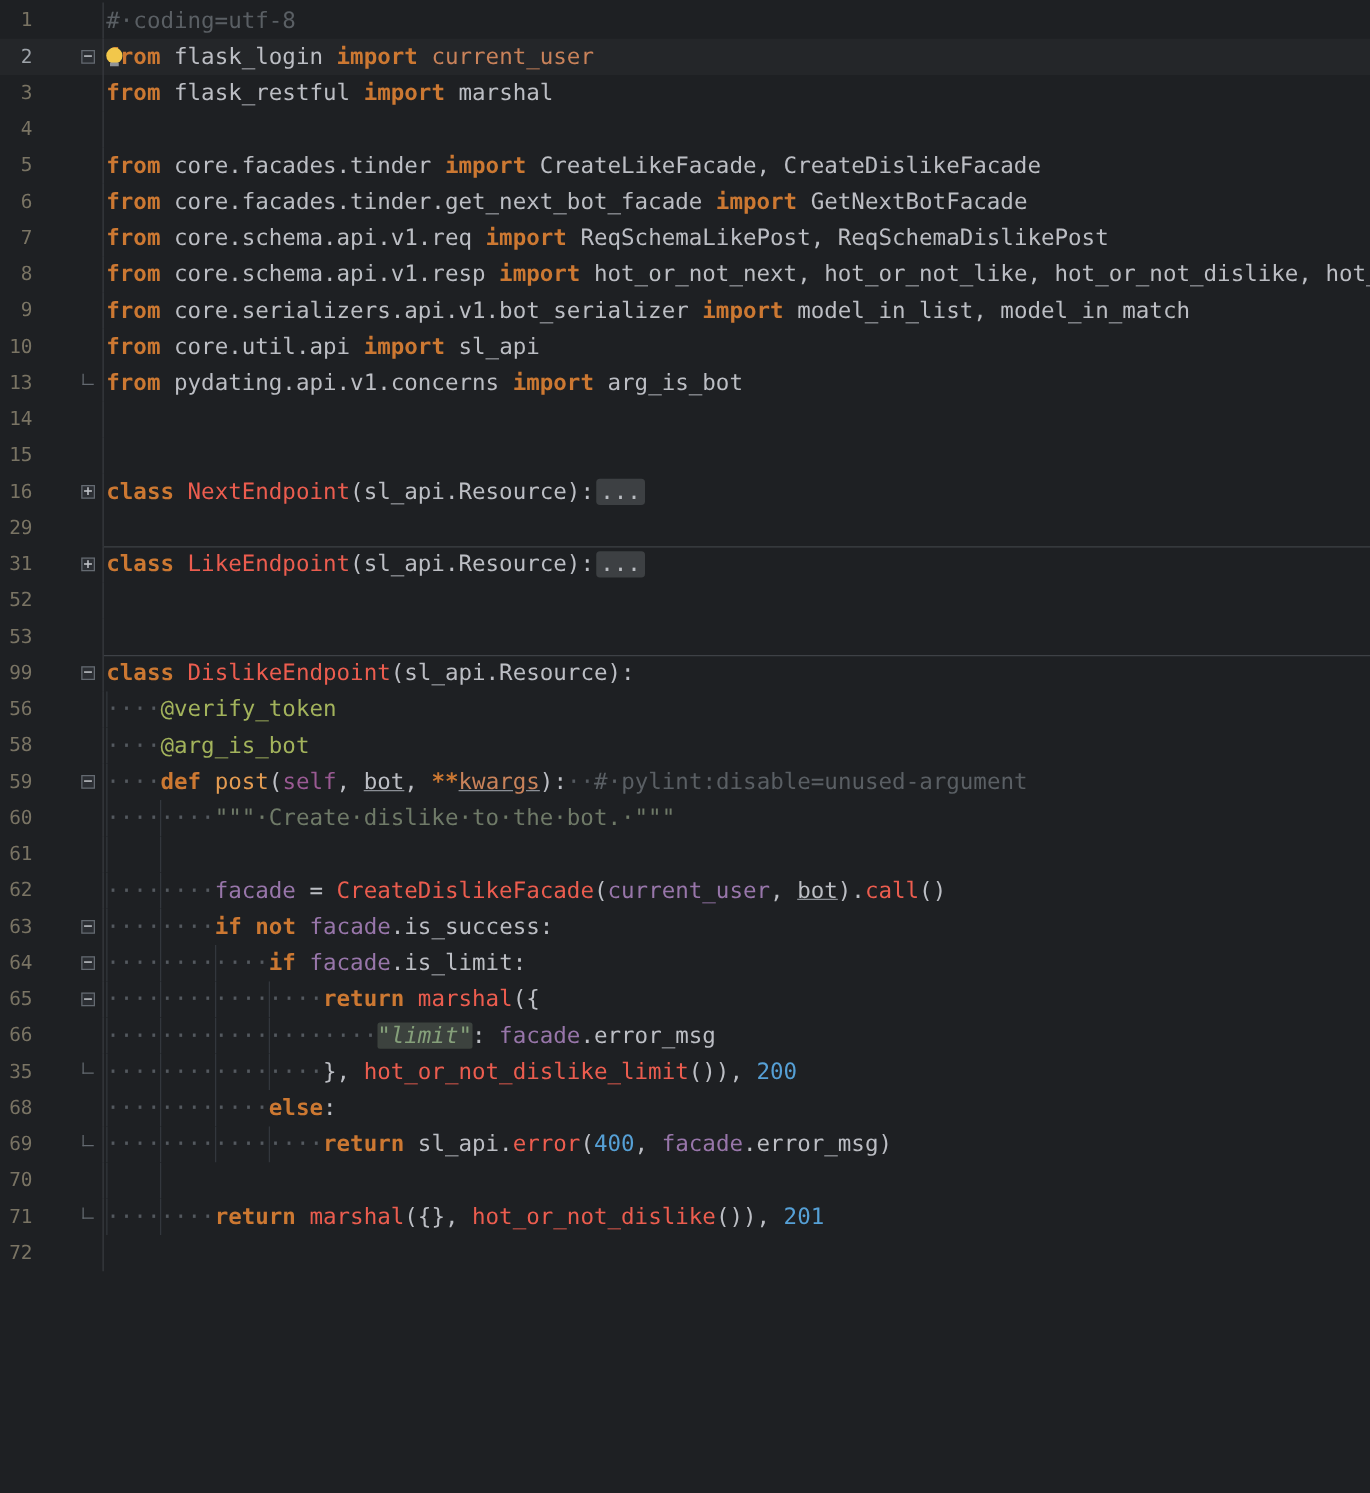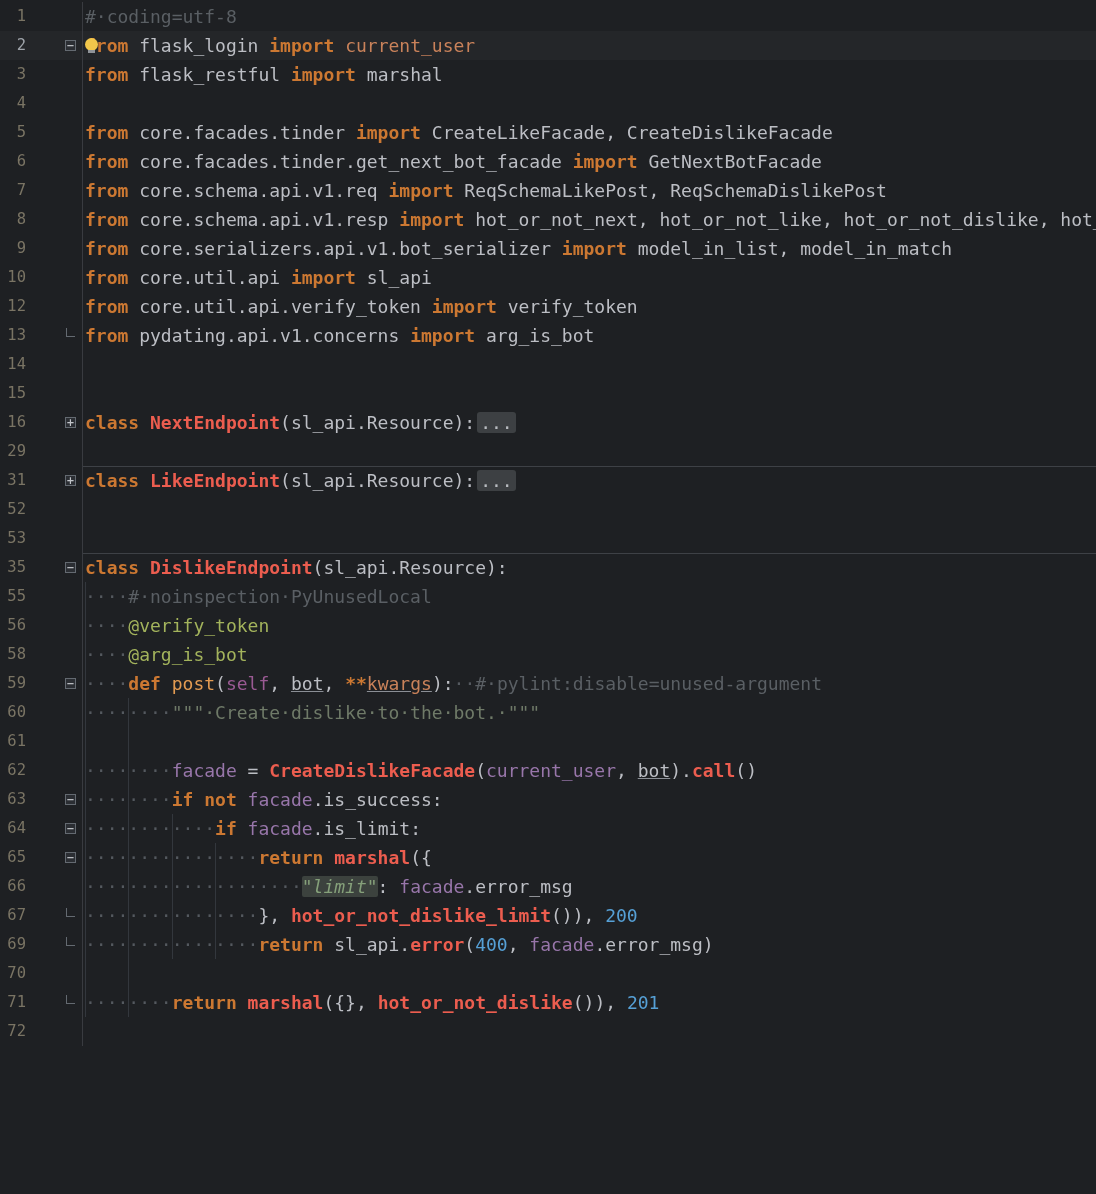--- a/index.html
+++ b/index.html
@@ -15,21 +15,21 @@
   .fi{position:absolute;left:65px;top:9px;width:11px;height:11px;box-sizing:border-box;
       border:1px solid var(--iconBorder);background:var(--iconBg);color:var(--iconGlyph);
       font:bold 10px/9px "DejaVu Sans",sans-serif;text-align:center}
   .fi-end{border:none;border-left:1px solid var(--iconBorder);border-bottom:1px solid var(--iconBorder);
       background:transparent;width:9px;height:9px;left:66px;top:7px}
   .code{position:absolute;left:83px;right:0;top:0;bottom:0;padding-left:2px;overflow:hidden;white-space:pre;
         font:18px/29px "DejaVu Sans Mono","Liberation Mono",monospace;color:var(--pl)}
   .guide{position:absolute;top:0;bottom:0;width:1px;background:var(--guide)}
   .tk-kw{color:var(--kw);font-weight:bold}
   .tk-pl{color:var(--pl)}
-  .tk-fn{color:var(--fn);font-weight:bold}
+  .tk-fn{color:var(--fn);font-weight:normal}
   .tk-dec{color:var(--dec)}
   .tk-self{color:var(--self)}
   .tk-var{color:var(--var)}
   .tk-num{color:var(--num)}
   .tk-str{color:var(--str);font-style:italic}
   .tk-doc{color:var(--doc)}
   .tk-com{color:var(--com)}
   .tk-ws{color:var(--ws)}
   .tk-tan{color:var(--tan)}
   .tk-fndef{color:var(--fndef)}
@@ -99,26 +99,20 @@
       <span class="code"><span class="tk-kw">from</span><span class="tk-pl"> core.serializers.api.v1.bot_serializer </span><span class="tk-kw">import</span><span class="tk-pl"> model_in_list, model_in_match</span></span>
     </div>
     <div class="row">
       <span class="gut">
         <span class="lnum">10</span>
       </span>
       <span class="code"><span class="tk-kw">from</span><span class="tk-pl"> core.util.api </span><span class="tk-kw">import</span><span class="tk-pl"> sl_api</span></span>
     </div>
     <div class="row">
       <span class="gut">
-        <span class="lnum">12</span>
-      </span>
-      <span class="code"><span class="tk-kw">from</span><span class="tk-pl"> core.util.api.verify_token </span><span class="tk-kw">import</span><span class="tk-pl"> verify_token</span></span>
-    </div>
-    <div class="row">
-      <span class="gut">
         <span class="lnum">13</span>
         <span class="fi fi-end"></span>
       </span>
       <span class="code"><span class="tk-kw">from</span><span class="tk-pl"> pydating.api.v1.concerns </span><span class="tk-kw">import</span><span class="tk-pl"> arg_is_bot</span></span>
     </div>
     <div class="row">
       <span class="gut">
         <span class="lnum">14</span>
       </span>
       <span class="code"></span>
@@ -156,101 +150,101 @@
       <span class="code"></span>
     </div>
     <div class="row">
       <span class="gut">
         <span class="lnum">53</span>
       </span>
       <span class="code"></span>
     </div>
     <div class="row sep">
       <span class="gut">
+        <span class="lnum">99</span>
+        <span class="fi fi-minus">−</span>
+      </span>
+      <span class="code"><span class="tk-kw">class</span><span class="tk-pl"> </span><span class="tk-fn">DislikeEndpoint</span><span class="tk-pl">(sl_api.Resource):</span></span>
+    </div>
+    <div class="row">
+      <span class="gut">
+        <span class="lnum">56</span>
+      </span>
+      <span class="code"><span class="guide" style="left: 2px;"></span><span class="tk-ws">····</span><span class="tk-dec">@verify_token</span></span>
+    </div>
+    <div class="row">
+      <span class="gut">
+        <span class="lnum">58</span>
+      </span>
+      <span class="code"><span class="guide" style="left: 2px;"></span><span class="tk-ws">····</span><span class="tk-dec">@arg_is_bot</span></span>
+    </div>
+    <div class="row">
+      <span class="gut">
+        <span class="lnum">59</span>
+        <span class="fi fi-minus">−</span>
+      </span>
+      <span class="code"><span class="guide" style="left: 2px;"></span><span class="tk-ws">····</span><span class="tk-kw">def</span><span class="tk-pl"> </span><span class="tk-fndef">post</span><span class="tk-pl">(</span><span class="tk-self">self</span><span class="tk-pl">, </span><span class="tk-pl u">bot</span><span class="tk-pl">, </span><span class="tk-kw">**</span><span class="tk-tan u">kwargs</span><span class="tk-pl">):</span><span class="tk-ws">··</span><span class="tk-com">#·pylint:disable=unused-argument</span></span>
+    </div>
+    <div class="row">
+      <span class="gut">
+        <span class="lnum">60</span>
+      </span>
+      <span class="code"><span class="guide" style="left: 2px;"></span><span class="guide" style="left: 45.36px;"></span><span class="tk-ws">········</span><span class="tk-doc">"""·Create·dislike·to·the·bot.·"""</span></span>
+    </div>
+    <div class="row">
+      <span class="gut">
+        <span class="lnum">61</span>
+      </span>
+      <span class="code"><span class="guide" style="left: 2px;"></span><span class="guide" style="left: 45.36px;"></span></span>
+    </div>
+    <div class="row">
+      <span class="gut">
+        <span class="lnum">62</span>
+      </span>
+      <span class="code"><span class="guide" style="left: 2px;"></span><span class="guide" style="left: 45.36px;"></span><span class="tk-ws">········</span><span class="tk-var">facade</span><span class="tk-pl"> = </span><span class="tk-fn">CreateDislikeFacade</span><span class="tk-pl">(</span><span class="tk-var">current_user</span><span class="tk-pl">, </span><span class="tk-pl u">bot</span><span class="tk-pl">).</span><span class="tk-fn">call</span><span class="tk-pl">()</span></span>
+    </div>
+    <div class="row">
+      <span class="gut">
+        <span class="lnum">63</span>
+        <span class="fi fi-minus">−</span>
+      </span>
+      <span class="code"><span class="guide" style="left: 2px;"></span><span class="guide" style="left: 45.36px;"></span><span class="tk-ws">········</span><span class="tk-kw">if</span><span class="tk-pl"> </span><span class="tk-kw">not</span><span class="tk-pl"> </span><span class="tk-var">facade</span><span class="tk-pl">.is_success:</span></span>
+    </div>
+    <div class="row">
+      <span class="gut">
+        <span class="lnum">64</span>
+        <span class="fi fi-minus">−</span>
+      </span>
+      <span class="code"><span class="guide" style="left: 2px;"></span><span class="guide" style="left: 45.36px;"></span><span class="guide" style="left: 88.72px;"></span><span class="tk-ws">············</span><span class="tk-kw">if</span><span class="tk-pl"> </span><span class="tk-var">facade</span><span class="tk-pl">.is_limit:</span></span>
+    </div>
+    <div class="row">
+      <span class="gut">
+        <span class="lnum">65</span>
+        <span class="fi fi-minus">−</span>
+      </span>
+      <span class="code"><span class="guide" style="left: 2px;"></span><span class="guide" style="left: 45.36px;"></span><span class="guide" style="left: 88.72px;"></span><span class="guide" style="left: 132.08px;"></span><span class="tk-ws">················</span><span class="tk-kw">return</span><span class="tk-pl"> </span><span class="tk-fn">marshal</span><span class="tk-pl">({</span></span>
+    </div>
+    <div class="row">
+      <span class="gut">
+        <span class="lnum">66</span>
+      </span>
+      <span class="code"><span class="guide" style="left: 2px;"></span><span class="guide" style="left: 45.36px;"></span><span class="guide" style="left: 88.72px;"></span><span class="guide" style="left: 132.08px;"></span><span class="tk-ws">····················</span><span class="tk-str hl">"limit"</span><span class="tk-pl">: </span><span class="tk-var">facade</span><span class="tk-pl">.error_msg</span></span>
+    </div>
+    <div class="row">
+      <span class="gut">
         <span class="lnum">35</span>
-        <span class="fi fi-minus">−</span>
-      </span>
-      <span class="code"><span class="tk-kw">class</span><span class="tk-pl"> </span><span class="tk-fn">DislikeEndpoint</span><span class="tk-pl">(sl_api.Resource):</span></span>
-    </div>
-    <div class="row">
-      <span class="gut">
-        <span class="lnum">55</span>
-      </span>
-      <span class="code"><span class="guide" style="left: 2px;"></span><span class="tk-ws">····</span><span class="tk-com">#·noinspection·PyUnusedLocal</span></span>
-    </div>
-    <div class="row">
-      <span class="gut">
-        <span class="lnum">56</span>
-      </span>
-      <span class="code"><span class="guide" style="left: 2px;"></span><span class="tk-ws">····</span><span class="tk-dec">@verify_token</span></span>
-    </div>
-    <div class="row">
-      <span class="gut">
-        <span class="lnum">58</span>
-      </span>
-      <span class="code"><span class="guide" style="left: 2px;"></span><span class="tk-ws">····</span><span class="tk-dec">@arg_is_bot</span></span>
-    </div>
-    <div class="row">
-      <span class="gut">
-        <span class="lnum">59</span>
-        <span class="fi fi-minus">−</span>
-      </span>
-      <span class="code"><span class="guide" style="left: 2px;"></span><span class="tk-ws">····</span><span class="tk-kw">def</span><span class="tk-pl"> </span><span class="tk-fndef">post</span><span class="tk-pl">(</span><span class="tk-self">self</span><span class="tk-pl">, </span><span class="tk-pl u">bot</span><span class="tk-pl">, </span><span class="tk-kw">**</span><span class="tk-tan u">kwargs</span><span class="tk-pl">):</span><span class="tk-ws">··</span><span class="tk-com">#·pylint:disable=unused-argument</span></span>
-    </div>
-    <div class="row">
-      <span class="gut">
-        <span class="lnum">60</span>
-      </span>
-      <span class="code"><span class="guide" style="left: 2px;"></span><span class="guide" style="left: 45.36px;"></span><span class="tk-ws">········</span><span class="tk-doc">"""·Create·dislike·to·the·bot.·"""</span></span>
-    </div>
-    <div class="row">
-      <span class="gut">
-        <span class="lnum">61</span>
-      </span>
-      <span class="code"><span class="guide" style="left: 2px;"></span><span class="guide" style="left: 45.36px;"></span></span>
-    </div>
-    <div class="row">
-      <span class="gut">
-        <span class="lnum">62</span>
-      </span>
-      <span class="code"><span class="guide" style="left: 2px;"></span><span class="guide" style="left: 45.36px;"></span><span class="tk-ws">········</span><span class="tk-var">facade</span><span class="tk-pl"> = </span><span class="tk-fn">CreateDislikeFacade</span><span class="tk-pl">(</span><span class="tk-var">current_user</span><span class="tk-pl">, </span><span class="tk-pl u">bot</span><span class="tk-pl">).</span><span class="tk-fn">call</span><span class="tk-pl">()</span></span>
-    </div>
-    <div class="row">
-      <span class="gut">
-        <span class="lnum">63</span>
-        <span class="fi fi-minus">−</span>
-      </span>
-      <span class="code"><span class="guide" style="left: 2px;"></span><span class="guide" style="left: 45.36px;"></span><span class="tk-ws">········</span><span class="tk-kw">if</span><span class="tk-pl"> </span><span class="tk-kw">not</span><span class="tk-pl"> </span><span class="tk-var">facade</span><span class="tk-pl">.is_success:</span></span>
-    </div>
-    <div class="row">
-      <span class="gut">
-        <span class="lnum">64</span>
-        <span class="fi fi-minus">−</span>
-      </span>
-      <span class="code"><span class="guide" style="left: 2px;"></span><span class="guide" style="left: 45.36px;"></span><span class="guide" style="left: 88.72px;"></span><span class="tk-ws">············</span><span class="tk-kw">if</span><span class="tk-pl"> </span><span class="tk-var">facade</span><span class="tk-pl">.is_limit:</span></span>
-    </div>
-    <div class="row">
-      <span class="gut">
-        <span class="lnum">65</span>
-        <span class="fi fi-minus">−</span>
-      </span>
-      <span class="code"><span class="guide" style="left: 2px;"></span><span class="guide" style="left: 45.36px;"></span><span class="guide" style="left: 88.72px;"></span><span class="guide" style="left: 132.08px;"></span><span class="tk-ws">················</span><span class="tk-kw">return</span><span class="tk-pl"> </span><span class="tk-fn">marshal</span><span class="tk-pl">({</span></span>
-    </div>
-    <div class="row">
-      <span class="gut">
-        <span class="lnum">66</span>
-      </span>
-      <span class="code"><span class="guide" style="left: 2px;"></span><span class="guide" style="left: 45.36px;"></span><span class="guide" style="left: 88.72px;"></span><span class="guide" style="left: 132.08px;"></span><span class="tk-ws">····················</span><span class="tk-str hl">"limit"</span><span class="tk-pl">: </span><span class="tk-var">facade</span><span class="tk-pl">.error_msg</span></span>
-    </div>
-    <div class="row">
-      <span class="gut">
-        <span class="lnum">67</span>
         <span class="fi fi-end"></span>
       </span>
       <span class="code"><span class="guide" style="left: 2px;"></span><span class="guide" style="left: 45.36px;"></span><span class="guide" style="left: 88.72px;"></span><span class="guide" style="left: 132.08px;"></span><span class="tk-ws">················</span><span class="tk-pl">}, </span><span class="tk-fn">hot_or_not_dislike_limit</span><span class="tk-pl">()), </span><span class="tk-num">200</span></span>
+    </div>
+    <div class="row">
+      <span class="gut">
+        <span class="lnum">68</span>
+      </span>
+      <span class="code"><span class="guide" style="left: 2px;"></span><span class="guide" style="left: 45.36px;"></span><span class="guide" style="left: 88.72px;"></span><span class="tk-ws">············</span><span class="tk-kw">else</span><span class="tk-pl">:</span></span>
     </div>
     <div class="row">
       <span class="gut">
         <span class="lnum">69</span>
         <span class="fi fi-end"></span>
       </span>
       <span class="code"><span class="guide" style="left: 2px;"></span><span class="guide" style="left: 45.36px;"></span><span class="guide" style="left: 88.72px;"></span><span class="guide" style="left: 132.08px;"></span><span class="tk-ws">················</span><span class="tk-kw">return</span><span class="tk-pl"> </span><span class="tk-pl">sl_api.</span><span class="tk-fn">error</span><span class="tk-pl">(</span><span class="tk-num">400</span><span class="tk-pl">, </span><span class="tk-var">facade</span><span class="tk-pl">.error_msg)</span></span>
     </div>
     <div class="row">
       <span class="gut">

